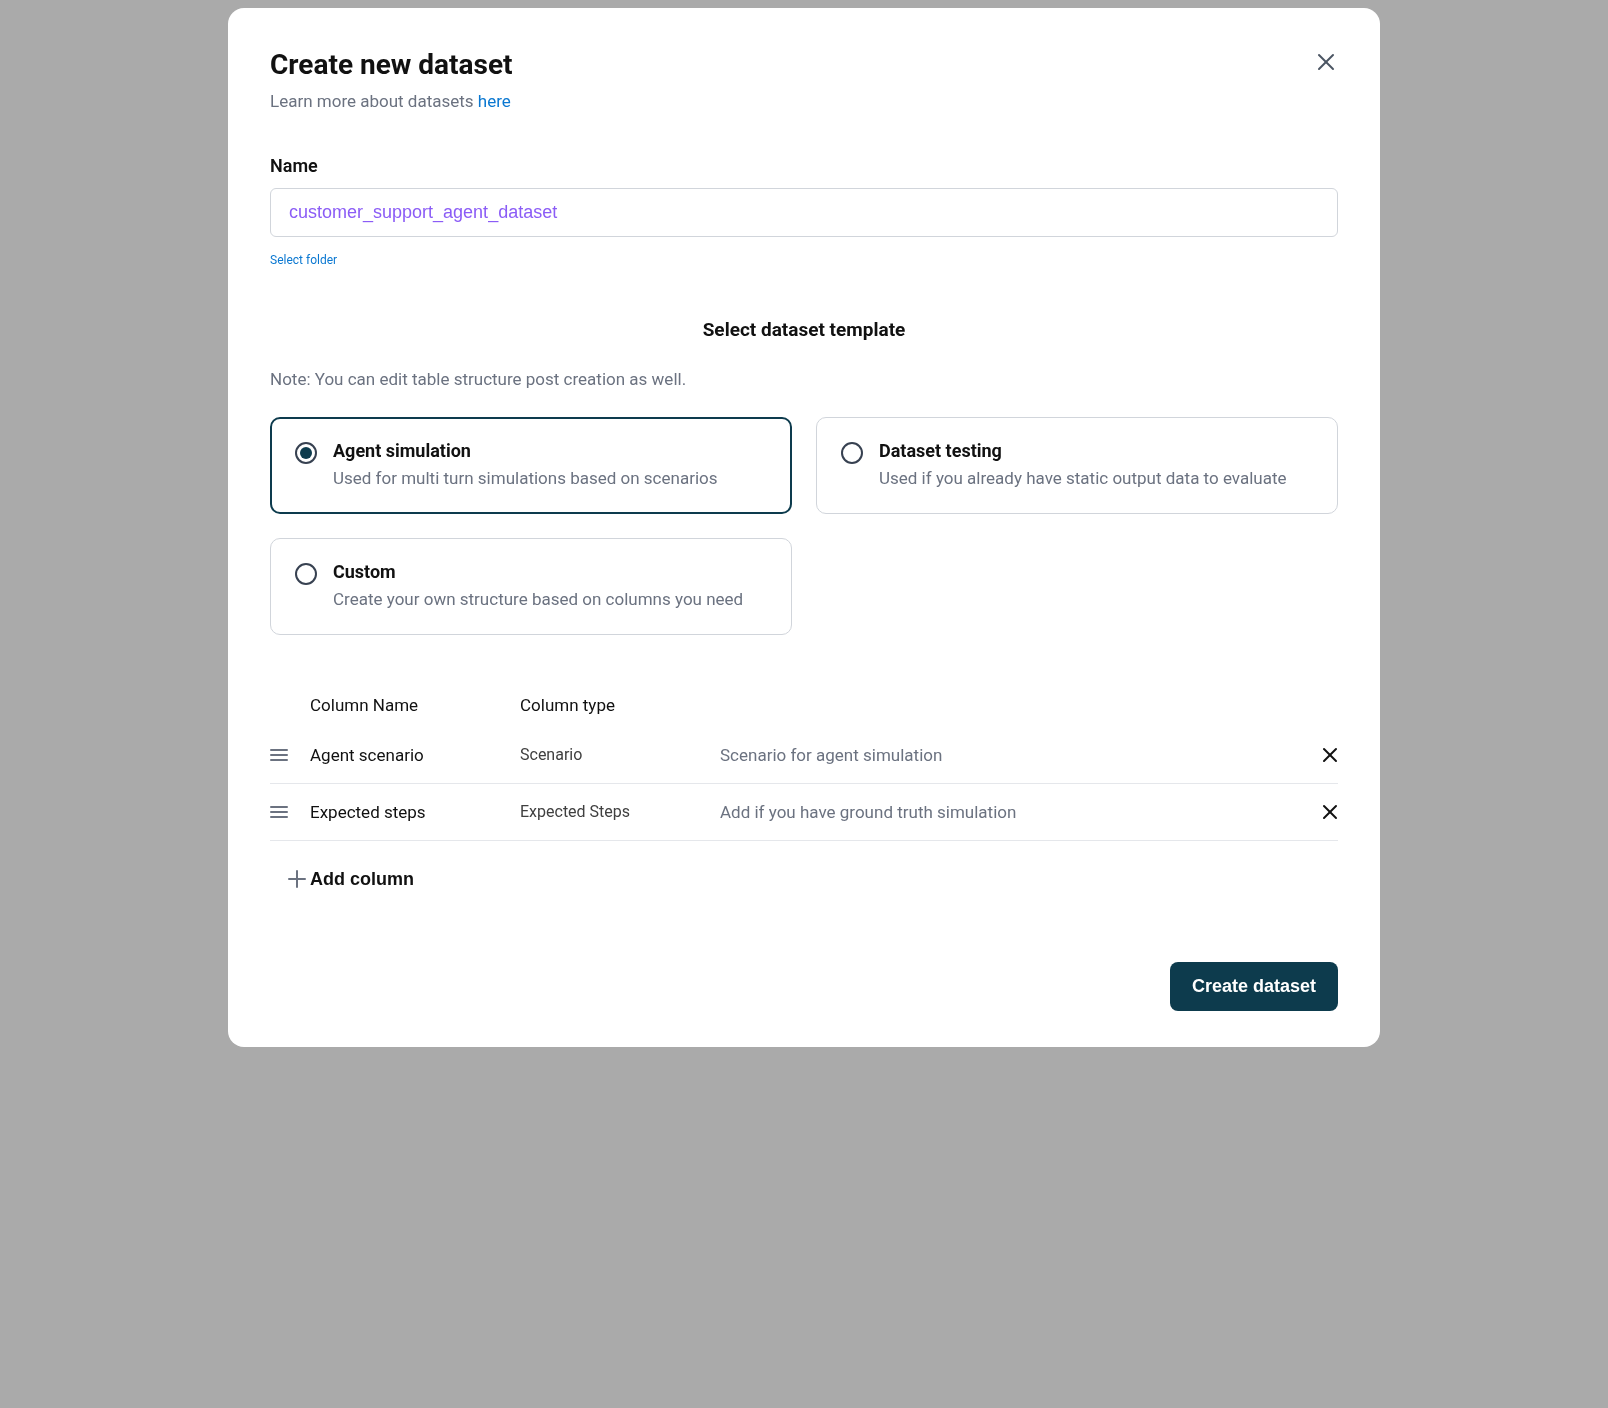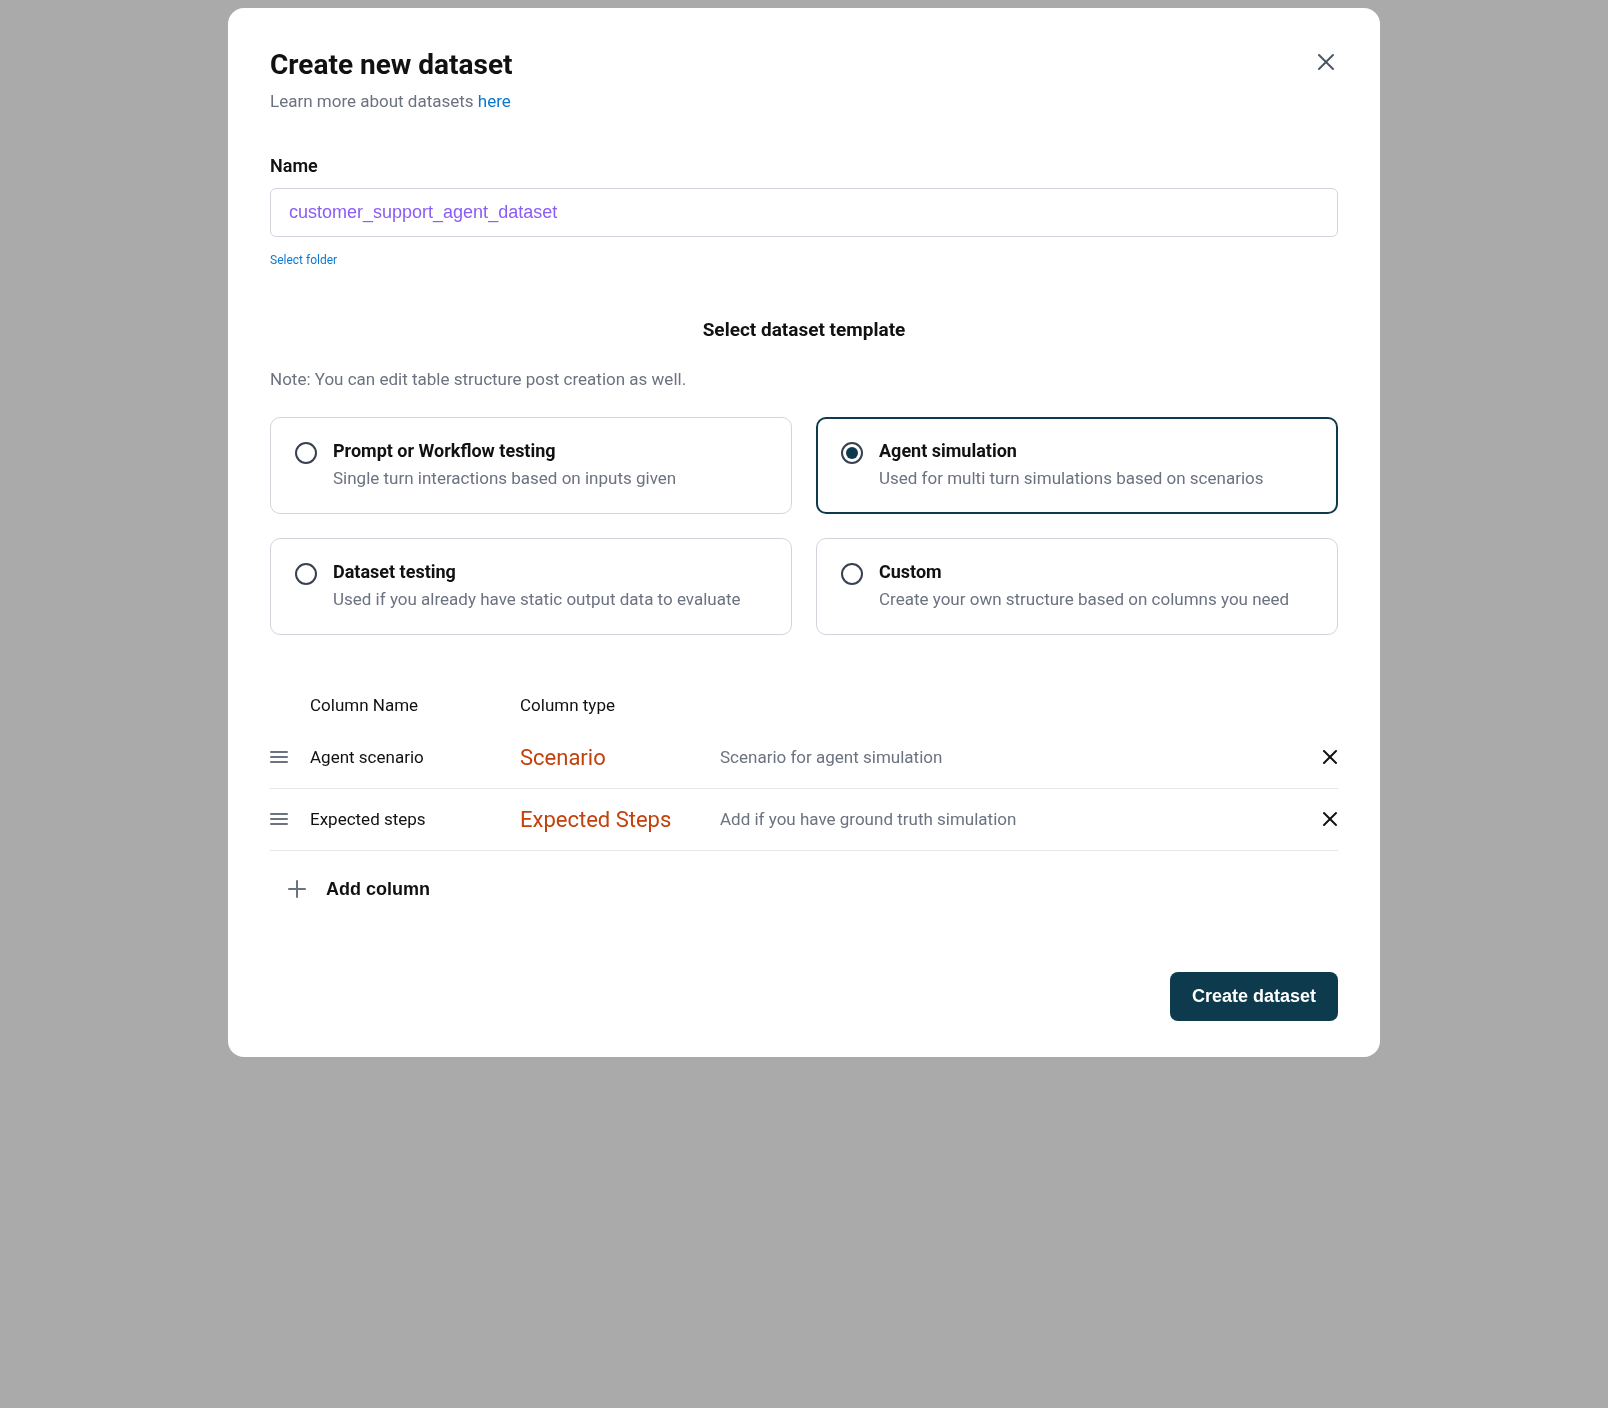--- a/index.html
+++ b/index.html
@@ -160,38 +160,38 @@
       color: #6b7280;
       display: flex;
       align-items: center;
       cursor: grab;
     }
     .col-name {
       font-size: 17px;
       color: #111;
     }
     .col-type {
-      font-size: 22px;
-      color: #c2410c;
+      font-size: 16px;
+      color: #404040;
     }
     .col-desc {
       font-size: 17px;
       color: #6b7280;
     }
     .row-delete {
       display: flex;
       align-items: center;
       justify-content: flex-end;
       cursor: pointer;
       color: #111;
     }
     .add-column-btn {
       display: flex;
       align-items: center;
-      gap: 20px;
+      gap: 4px;
       padding: 28px 0 28px 18px;
       font-size: 18px;
       font-weight: 600;
       color: #111;
       cursor: pointer;
       border: none;
       background: none;
     }
     .add-column-btn .plus-icon {
       color: #6b7280;
@@ -235,29 +235,20 @@
   <label class="field-label">Name</label>
   <input type="text" class="text-input" value="customer_support_agent_dataset" style="">
 
   <a href="#" class="select-folder-link">Select folder</a>
 
   <h2 class="section-heading">Select dataset template</h2>
   <p class="section-note">Note: You can edit table structure post creation as well.</p>
 
   <div class="template-grid">
 
-    <div class="template-card">
-      <div class="radio-outer">
-          <div class="radio-inner"></div>
-        </div>
-      <div class="template-content">
-        <div class="template-title">Prompt or Workflow testing</div>
-        <div class="template-desc">Single turn interactions based on inputs given</div>
-      </div>
-    </div>
 
     <div class="template-card selected">
       <div class="radio-outer checked">
           <div class="radio-inner"></div>
         </div>
       <div class="template-content">
         <div class="template-title">Agent simulation</div>
         <div class="template-desc">Used for multi turn simulations based on scenarios</div>
       </div>
     </div>

